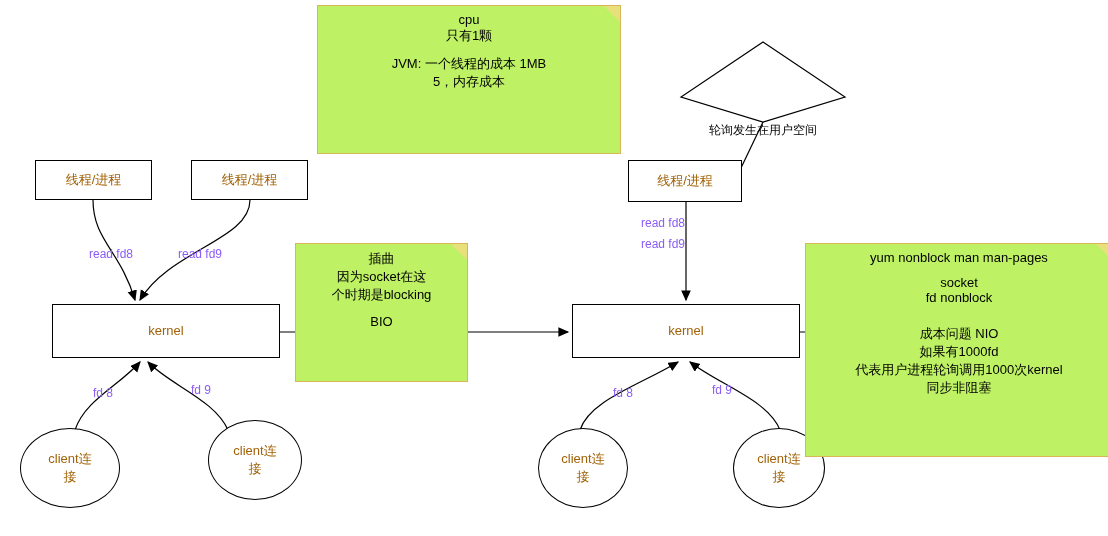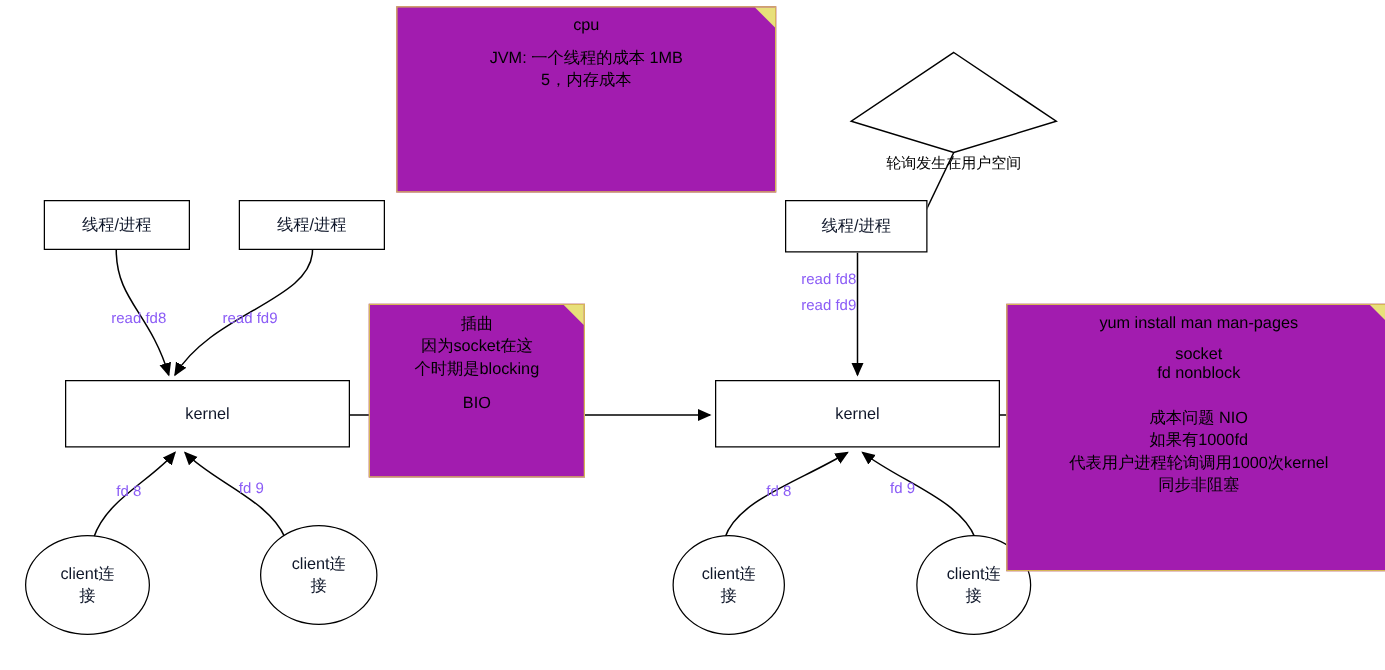--- a/index.html
+++ b/index.html
@@ -25,35 +25,35 @@
     height: 536px;
     pointer-events: none;
   }
   .node {
     position: absolute;
     box-sizing: border-box;
     display: flex;
     align-items: center;
     justify-content: center;
     text-align: center;
-    color: #0f172a;
+    color: #a16207;
     font-size: 13px;
     line-height: 1.35;
   }
   .rect {
     border: 1px solid #000000;
     background: #ffffff;
   }
   .ellipse {
     border: 1px solid #000000;
     background: #ffffff;
     border-radius: 50%;
   }
   .note {
-    background: #a21caf;
+    background: #bef264;
     border: 1px solid #d6b656;
     color: #000000;
     font-size: 13px;
     padding: 6px 8px;
     display: block;
     text-align: center;
   }
   .note .fold {
     position: absolute;
     right: 0;
@@ -171,37 +171,38 @@
   <div class="diamond-label" style="left:678px; top:79px; width:170px;margin-top:43px;">轮询发生在用户空间</div>
 
   <div class="edge-label" style="left:641px; top:216px;">read fd8</div>
   <div class="edge-label" style="left:641px; top:237px;">read fd9</div>
   <div class="edge-label" style="left:613px; top:386px;">fd 8</div>
   <div class="edge-label" style="left:712px; top:383px;">fd 9</div>
 
   <div class="note" style="position:absolute; left:317px; top:5px; width:286px; height:135px;">
     <span class="fold"></span>
     <span class="note-line">cpu</span>
+    <span class="note-line">只有1颗</span>
     <span class="note-gap"></span>
     <span class="note-line">JVM: 一个线程的成本  1MB</span>
     <span class="note-line">5，内存成本</span>
   </div>
 
   <div class="note" style="position:absolute; left:283px; top:243px; width:155px; height:125px;margin-left:12px;">
     <span class="fold"></span>
     <span class="note-line">插曲</span>
     <span class="note-line">因为socket在这</span>
     <span class="note-line">个时期是blocking</span>
     <span class="note-gap"></span>
     <span class="note-line">BIO</span>
   </div>
 
   <div class="note" style="position:absolute; left:805px; top:243px; width:290px; height:200px;">
     <span class="fold"></span>
-    <span class="note-line">yum install man  man-pages</span>
+    <span class="note-line">yum nonblock man  man-pages</span>
     <span class="note-gap"></span>
     <span class="note-line">socket</span>
     <span class="note-line">fd nonblock</span>
     <span class="note-gap"></span>
     <span class="note-gap"></span>
     <span class="note-line">成本问题  NIO</span>
     <span class="note-line">如果有1000fd</span>
     <span class="note-line">代表用户进程轮询调用1000次kernel</span>
     <span class="note-line">同步非阻塞</span>
   </div>

